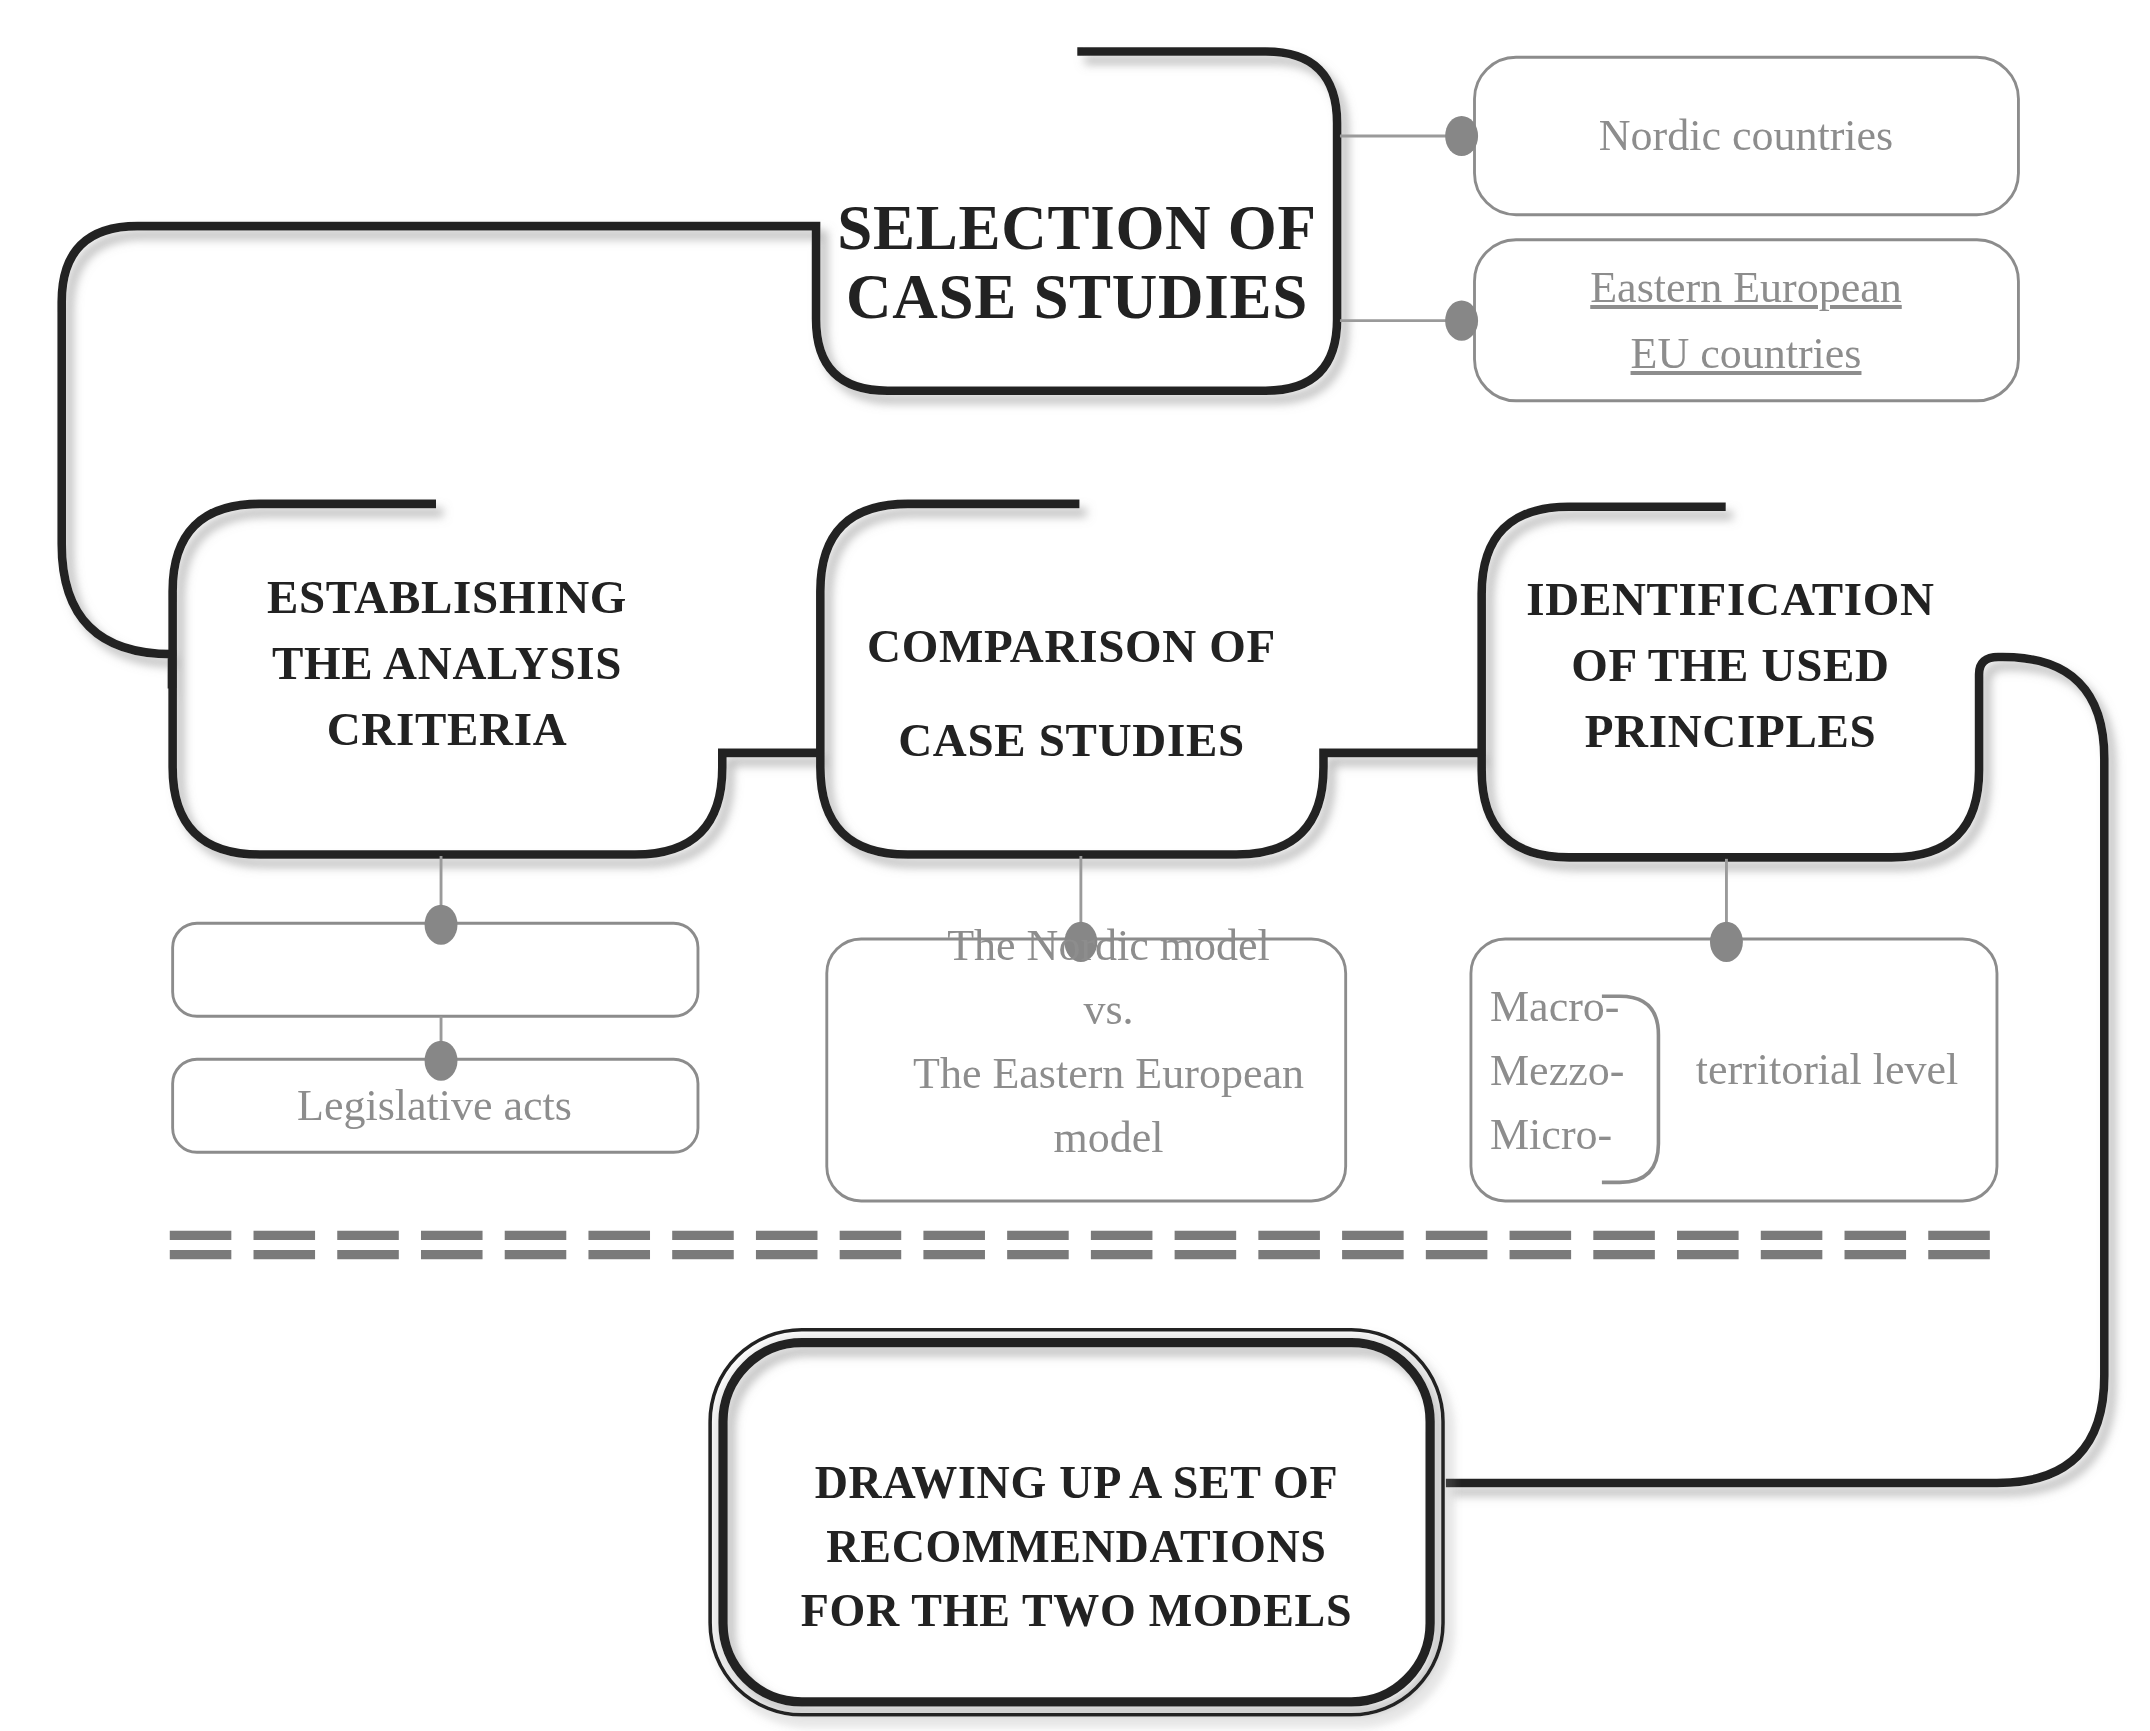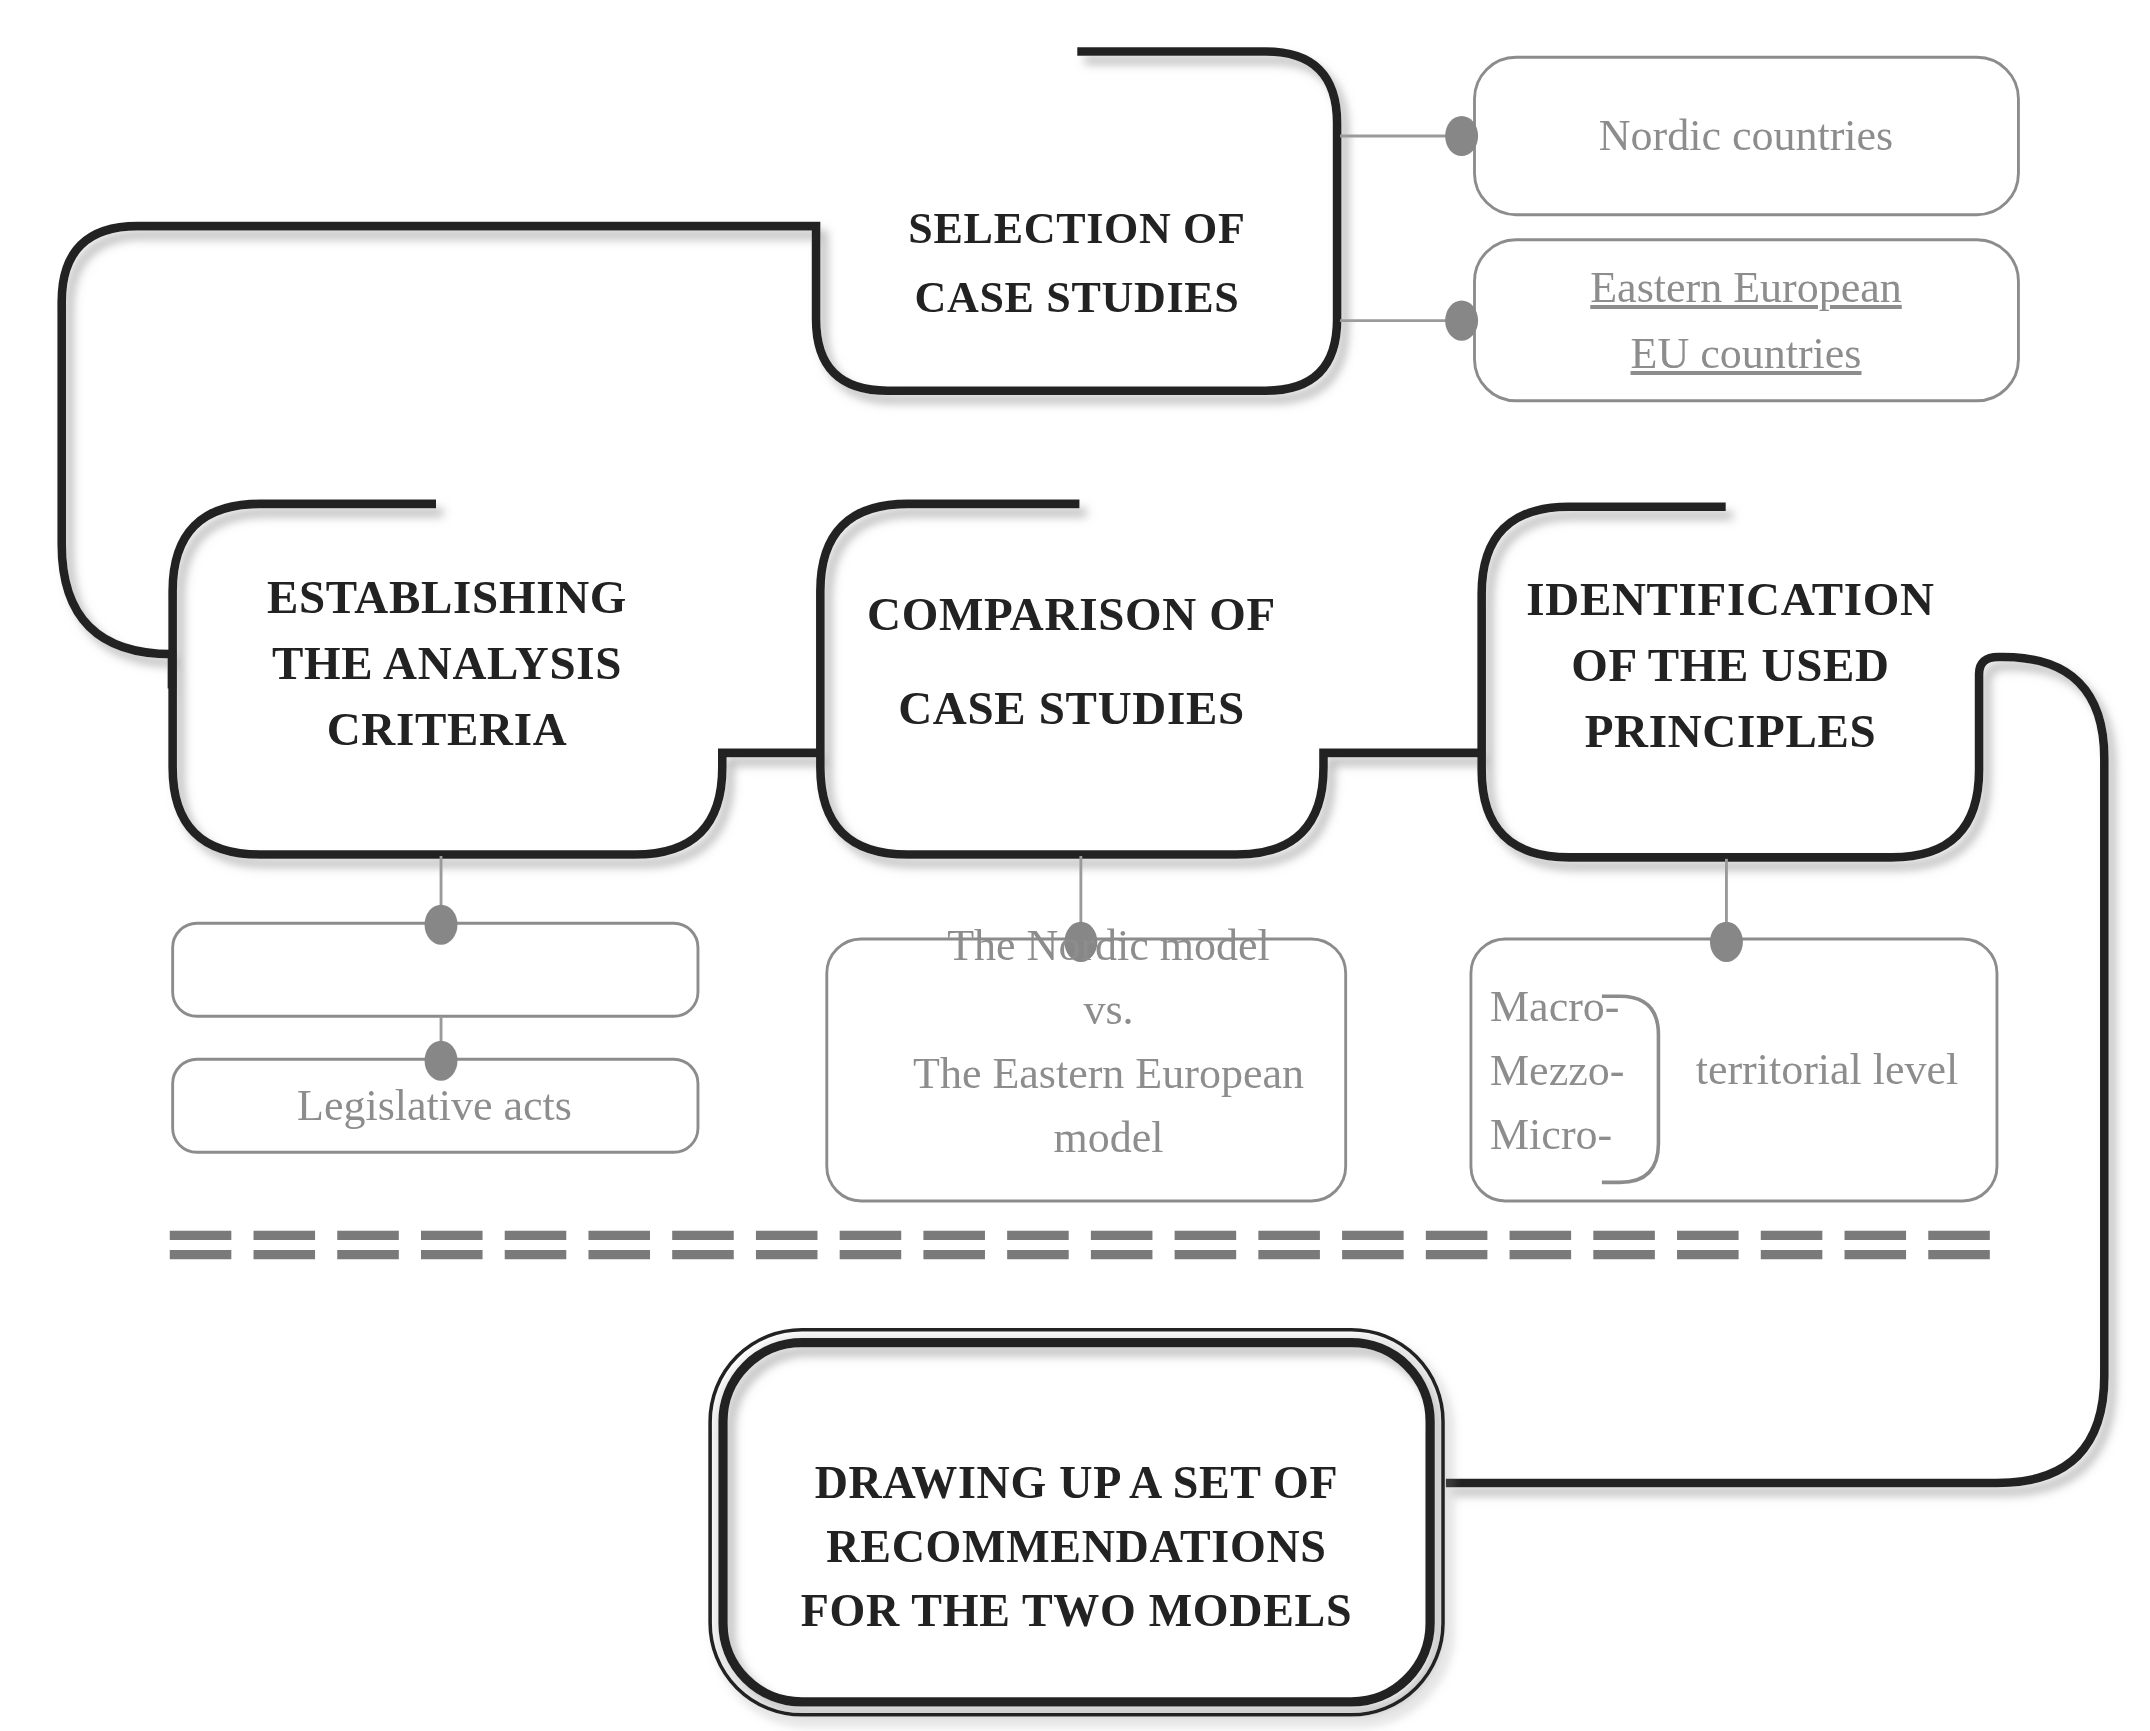--- a/index.html
+++ b/index.html
@@ -14,21 +14,21 @@
 
   .label {
     position: absolute;
     display: flex; flex-direction: column;
     align-items: center; justify-content: center;
     text-align: center;
     pointer-events: none;
     white-space: nowrap;
   }
   .dark-title { font-weight: bold; color: #222222; font-size: 47px; line-height: 66px; letter-spacing: 0.7px; }
-  .big-title  { font-weight: bold; color: #222222; font-size: 44px; line-height: 69px; letter-spacing: 0.7px; }
+  .big-title  { font-weight: bold; color: #222222; font-size: 63px; line-height: 69px; letter-spacing: 0.7px; }
   .end-title  { font-weight: bold; color: #222222; font-size: 46px; line-height: 64px; letter-spacing: 0.7px; }
   .gray-text  { color: #8d8d8d; font-size: 44px; line-height: 66px; }
   .gray-text-tight { color: #8d8d8d; font-size: 44px; line-height: 64px; }
   .prefix-col { align-items: flex-start; }
 </style>
 </head>
 <body>
 
 <div id="stage">
 
@@ -104,21 +104,21 @@
     <span>Eastern European</span>
     <span>EU countries</span>
   </div>
 
   <div class="label dark-title" style="left:172px; top:505px; width:550px; height:351px; padding-bottom:36px; box-sizing:border-box;">
     <span>ESTABLISHING</span>
     <span>THE ANALYSIS</span>
     <span>CRITERIA</span>
   </div>
 
-  <div class="label dark-title" style="left:820px; top:496px; width:503px; height:351px; padding-bottom:21.5px; box-sizing:border-box;gap:28px;">
+  <div class="label dark-title" style="left:820px; top:528px; width:503px; height:351px; padding-bottom:21.5px; box-sizing:border-box;gap:28px;">
     <span>COMPARISON OF</span>
     <span>CASE STUDIES</span>
   </div>
 
   <div class="label dark-title" style="left:1482px; top:507px; width:497px; height:351px; padding-bottom:36px; box-sizing:border-box;">
     <span>IDENTIFICATION</span>
     <span>OF THE USED</span>
     <span>PRINCIPLES</span>
   </div>
 

